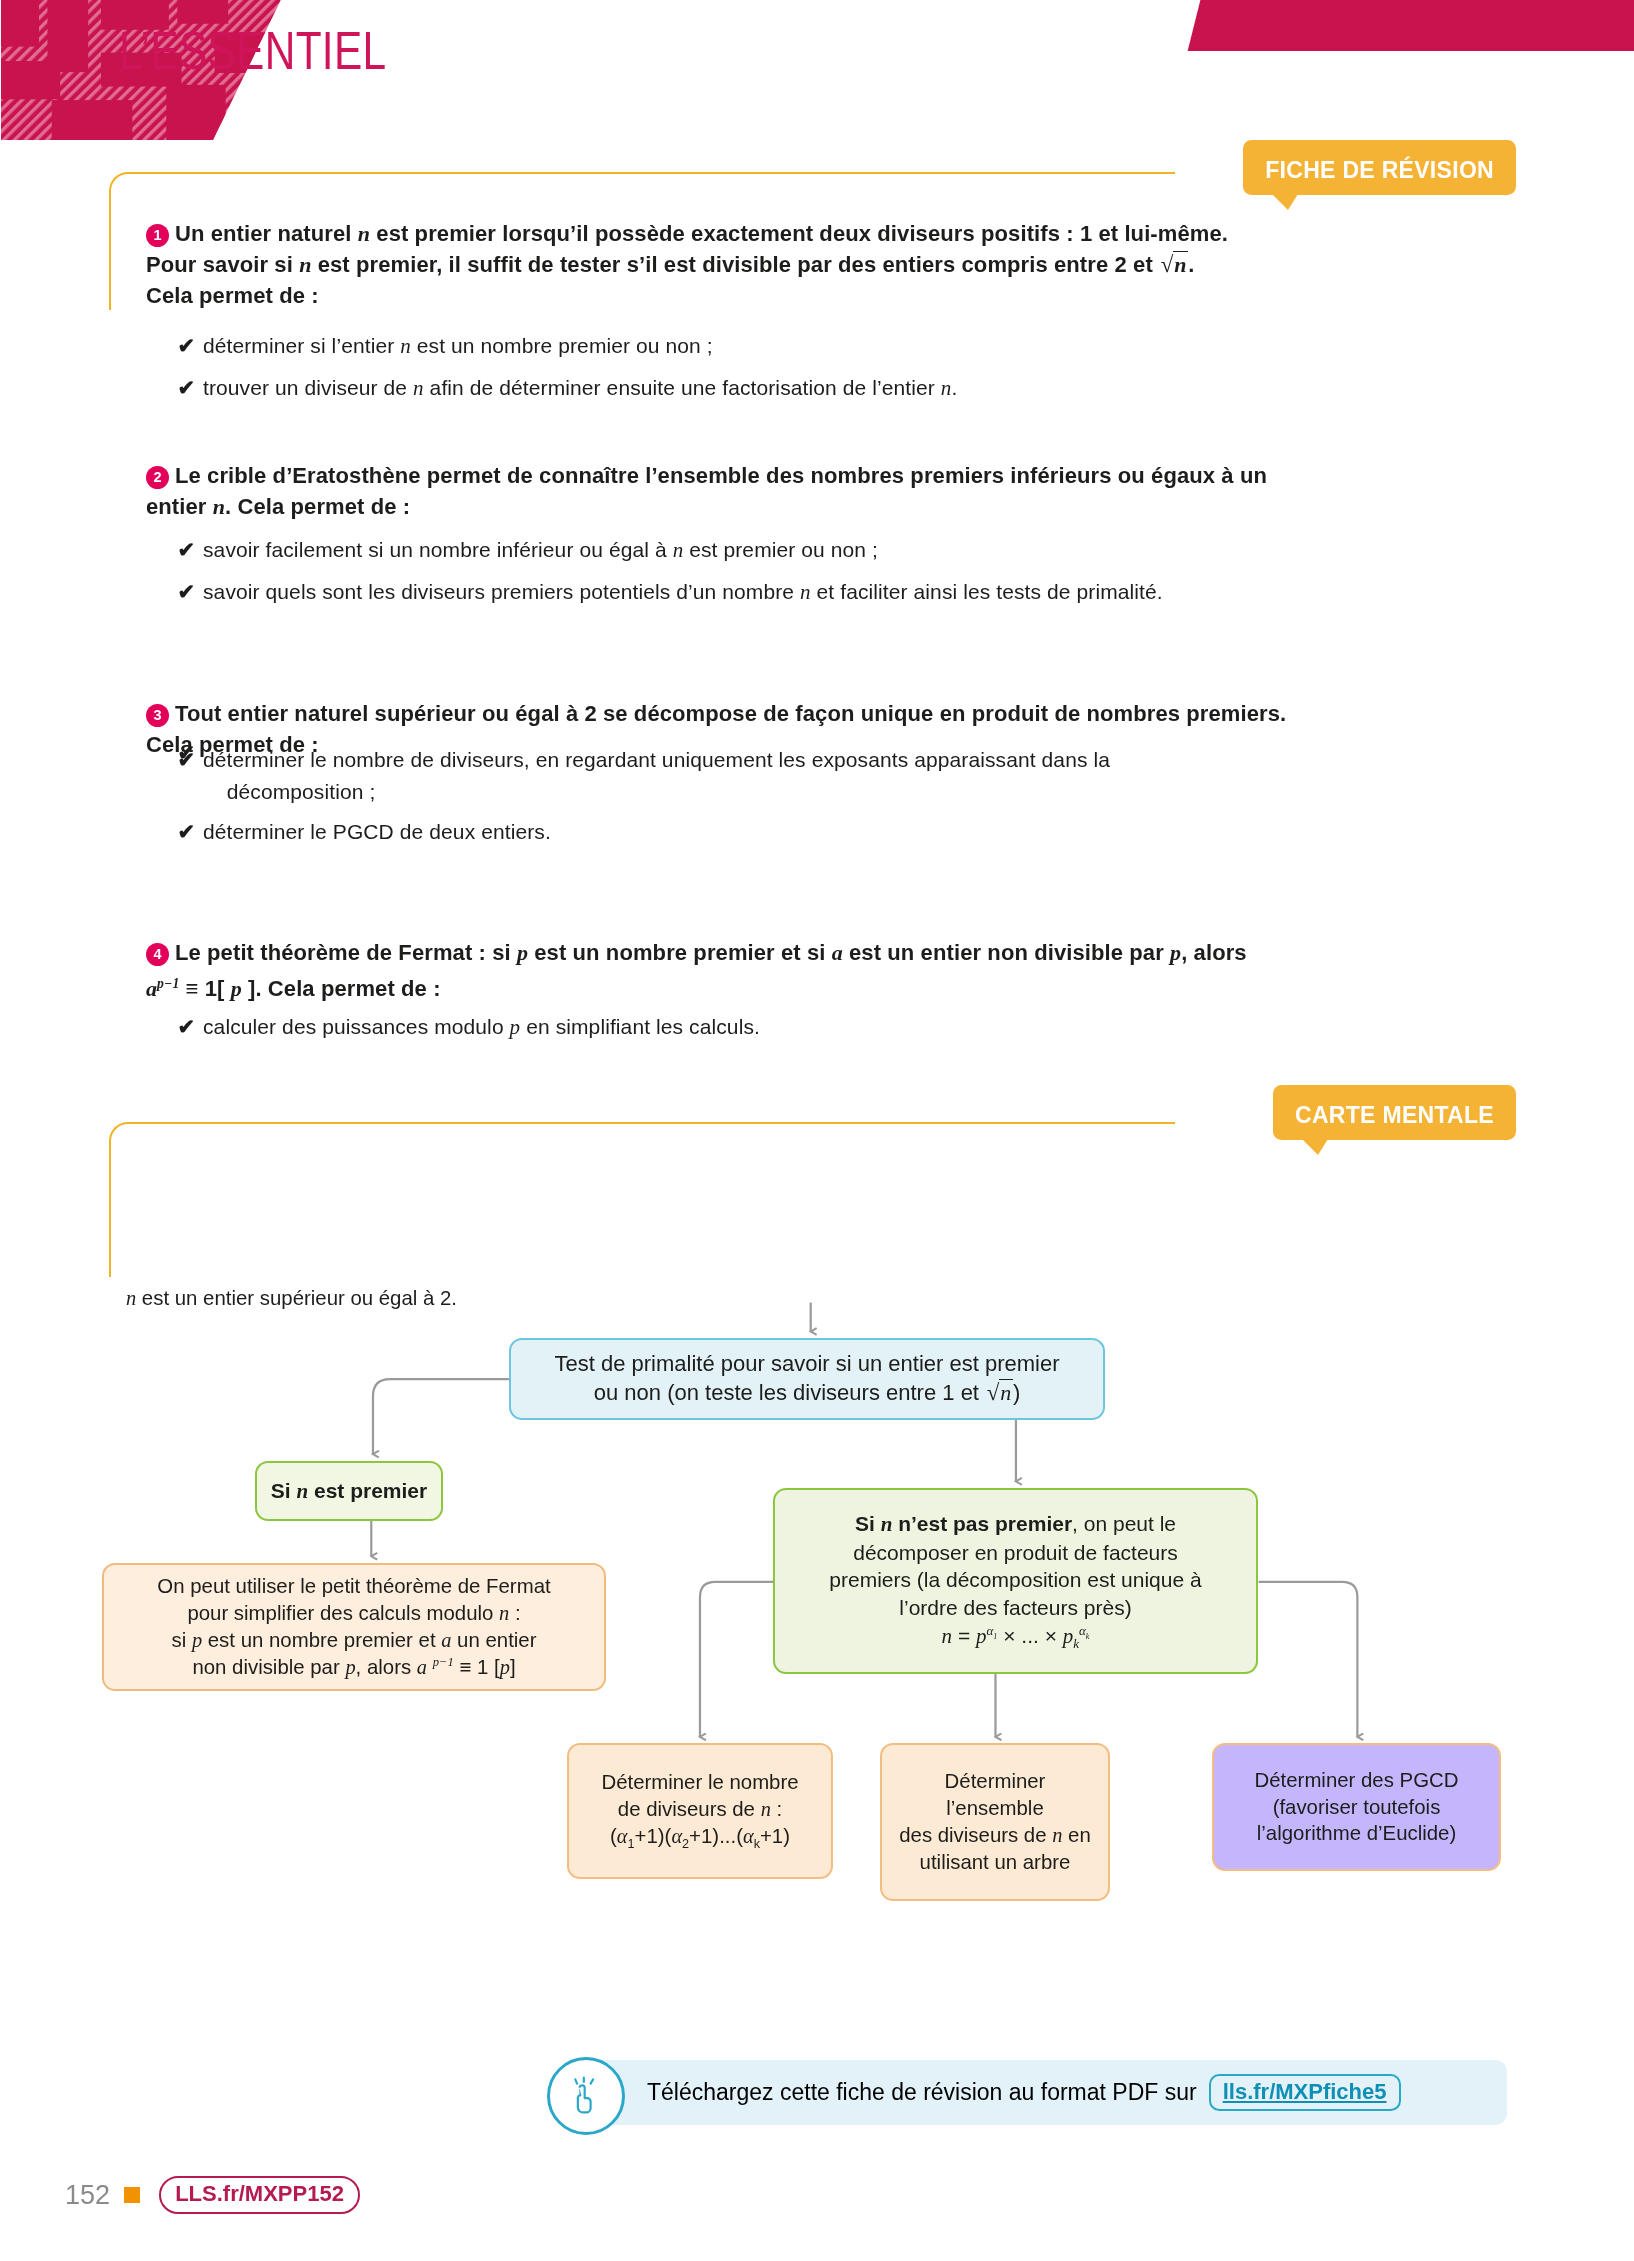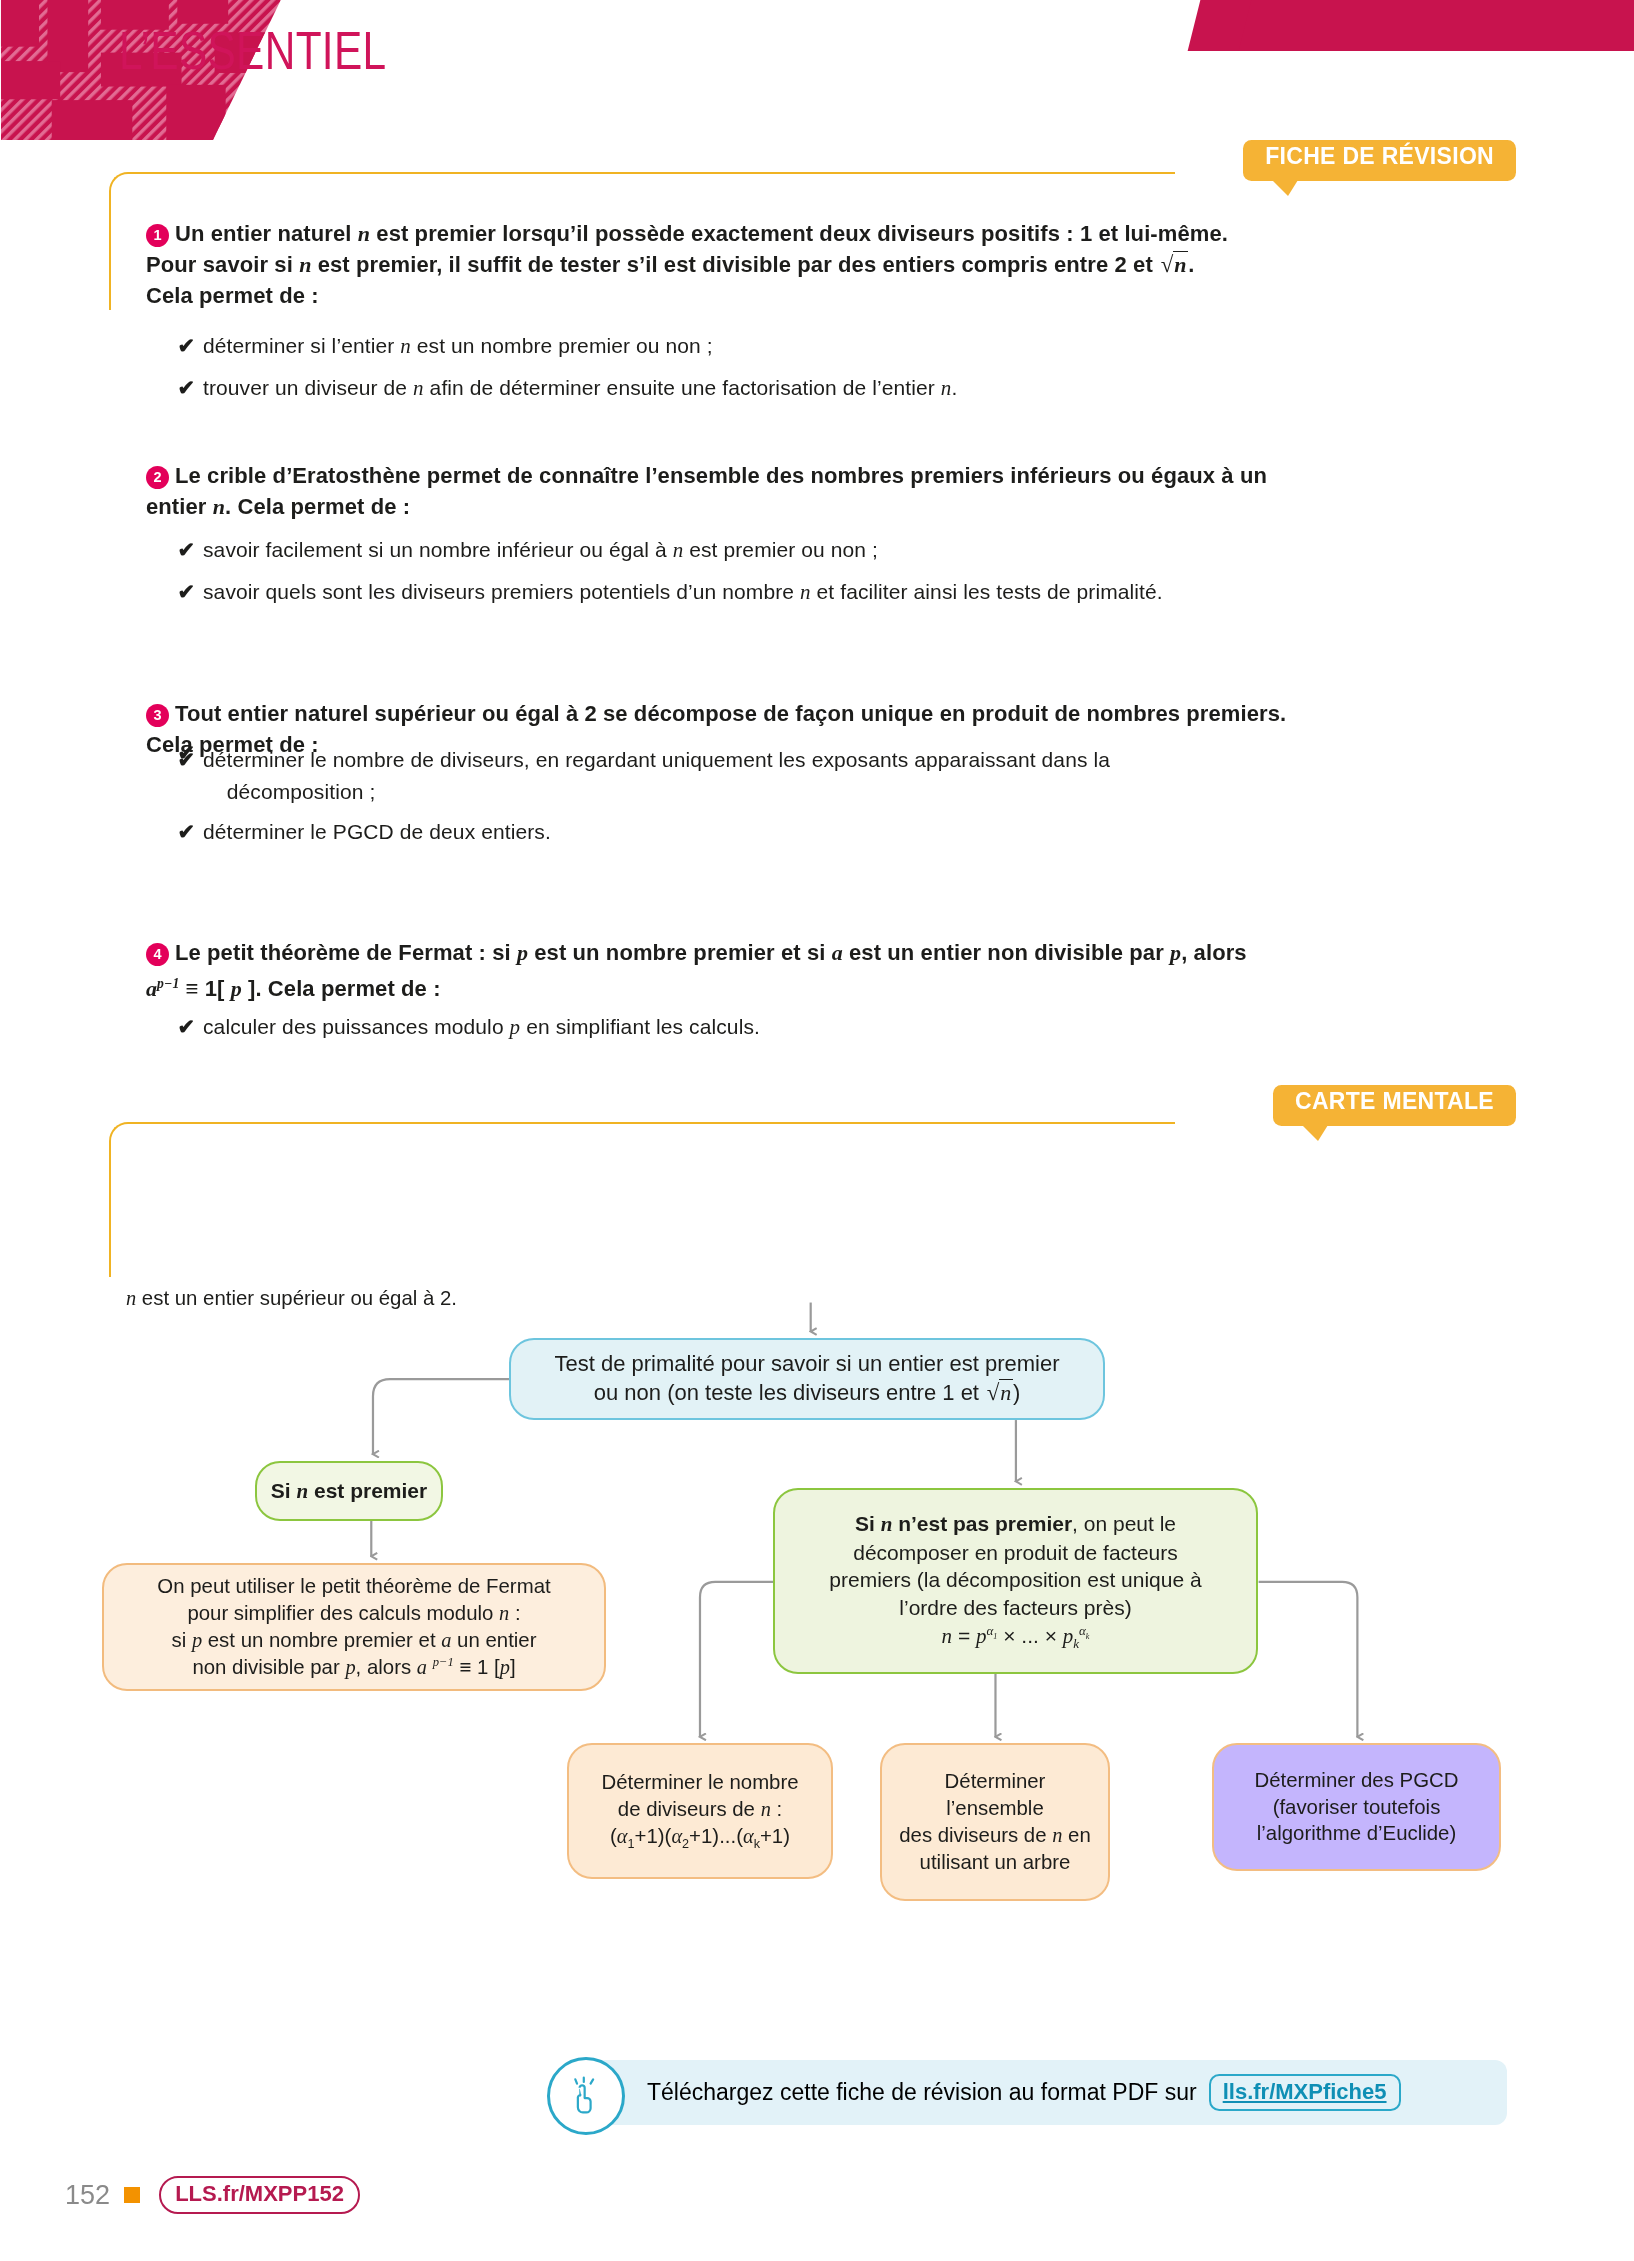--- a/index.html
+++ b/index.html
@@ -53,21 +53,21 @@
 
   
   .tag{
     position:absolute;
     background:#f5b335;
     color:#ffffff;
     font-weight:700;
     font-size:23px;
     letter-spacing:0.3px;
     border-radius:8.5px;
-    padding:3px 22px 11px 22px;
+    padding:17px 22px 11px 22px;
     font-family:"Liberation Sans Narrow","Liberation Sans",sans-serif;
     transform-origin:left top;
     white-space:nowrap;
   }
   .tag::after{
     content:"";position:absolute;left:29px;bottom:-14.5px;
     border-left:16px solid transparent;
     border-right:10.2px solid transparent;
     border-top:16px solid #f5b335;
   }
@@ -118,21 +118,21 @@
   sub{font-size:.62em;vertical-align:sub;}
   .sqrt{display:inline-block;position:relative;padding-left:1.7px;}
   .sqrt .rad{font-family:"Liberation Serif",serif;font-size:1.04em;}
   .sqrt .arg{border-top:1.2px solid #1d1d1b;padding:0 1.7px 0 0.9px;font-style:italic;font-family:"Liberation Serif",serif;}
 
   
   #mindmap{position:absolute;left:0;top:1122px;width:1635px;height:809px;}
   .node{
     position:absolute;
     box-sizing:border-box;
-    border-radius:25px;
+    border-radius:13px;
     display:flex;align-items:center;justify-content:center;
     text-align:center;
     font-family:"Liberation Sans Narrow","Liberation Sans",sans-serif;
     line-height:1.32;
     padding:8.5px 12px;
   }
   #mm-intro{
     position:absolute;left:126px;top:143px;
     font-size:20.4px;
     font-family:"Liberation Sans Narrow","Liberation Sans",sans-serif;

